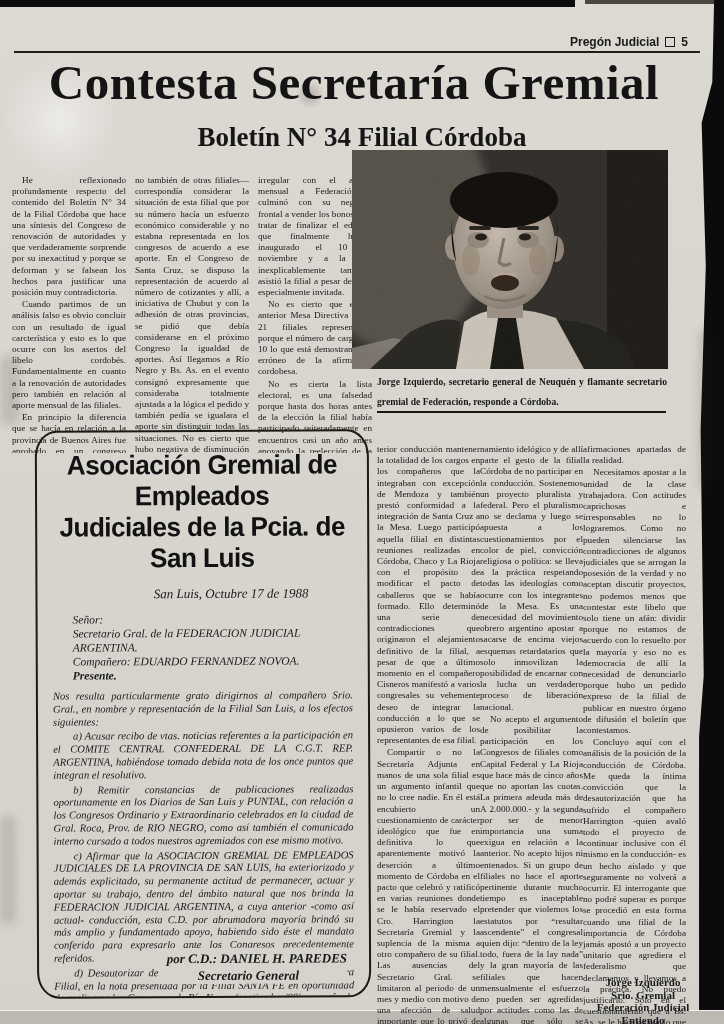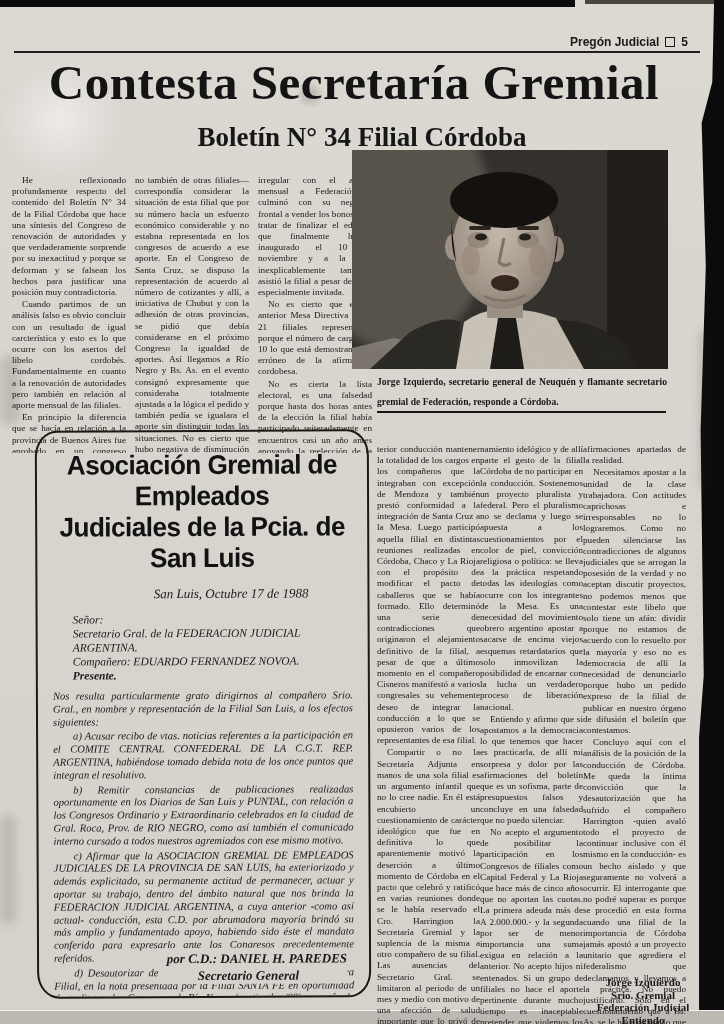--- a/index.html
+++ b/index.html
@@ -190,21 +190,20 @@
   </aside>
 
   <section class="cols bot-cols">
     <div class="col">
       <p class="cont">terior conducción mantener la totalidad de los cargos en los compañeros que la integraban con excepción de Mendoza y también prestó conformidad a la integración de Santa Cruz a la Mesa. Luego participó aquella filial en distintas reuniones realizadas en Córdoba, Chaco y La Rioja con el propósito de modificar el pacto de caballeros que se había formado. Ello determinó una serie de contradicciones que originaron el alejamiento definitivo de la filial, a pesar de que a último momento en el compañero Cisneros manifestó a varios congresales su vehemente deseo de integrar la conducción a lo que se opusieron varios de los representantes de esa filial.</p>
       <p>Compartir o no la Secretaría Adjunta en manos de una sola filial es un argumento infantil que no lo cree nadie. En él está encubierto un cuestionamiento de carácter ideológico que fue en definitiva lo que aparentemente motivó la deserción a último momento de Córdoba en el pacto que celebró y ratificó en varias reuniones donde se le había reservado el Cro. Harrington la Secretaría Gremial y la suplencia de la misma a otro compañero de su filial. Las ausencias del Secretario Gral. se limitaron al periodo de un mes y medio con motivo de una afección de salud importante que lo privó de estar presente en algunas reuniones, lo que no quiere decir que ello fue aprovechado por ninguna filial para imponer criterios y de ello es testigo Córdoba que participó en todas las reuniones a las cuales por salud Fernández Novoa no estuvo presente.</p>
 
     </div>
     <div class="col">
       <p class="cont">namiento idelógico y de allí parte el gesto de la filial Córdoba de no participar en la conducción. Sostenemos un proyecto pluralista y federal. Pero el pluralismo no se declama y luego se apuesta a los cuestionamientos por el color de piel, convicción religiosa o política: se lleva a la práctica respetando todas las ideologías como ocurre con los integrantes de la Mesa. Es una necesidad del movimiento obrero argentino apostar a sacarse de encima viejos esquemas retardatarios que solo inmovilizan la posibilidad de encarnar con la lucha un verdadero proceso de liberación nacional.</p>
-      <p>Entiendo y afirmo que si apostamos a la democracia lo que tenemos que hacer es practicarla, de allí mi sorpresa y dolor por las afirmaciones del boletín que es un sofisma, parte de presupuestos falsos y concluye en una falsedad que no puedo silenciar.</p>
       <p>No acepto el argumento de posibilitar la participación en los Congresos de filiales como Capital Federal y La Rioja que hace más de cinco años que no aportan las cuotas. La primera adeuda más de A 2.000.000.- y la segunda por ser de menor importancia una suma exigua en relación a la anterior. No acepto hijos ni entenados. Si un grupo de filiales no hace el aporte pertinente durante mucho tiempo es inaceptable pretender que violemos los estatutos por “resultar ascendente” el congresal quien dijo: “dentro de la ley todo, fuera de la lay nada” y la gran mayoría de las filiales que hacen mensualmente el esfuerzo no pueden ser agredidas por actitudes como las de algunas que sólo se presentan a los plenarios cuando hay un cargo en juego o cuando las circunstancias políticas pueden resultar favorables para proyectos personales que concluirán en detrimento del conjunto.</p>
 
     </div>
     <div class="col">
       <p class="cont">afirmaciones apartadas de la realidad.</p>
       <p>Necesitamos apostar a la unidad de la clase trabajadora. Con actitudes caprichosas e irresponsables no lo lograremos. Como no pueden silenciarse las contradicciones de algunos judiciales que se arrogan la posesión de la verdad y no aceptan discutir proyectos, no podemos menos que contestar este libelo que solo tiene un afán: dividir porque no estamos de acuerdo con lo resuelto por la mayoría y eso no es democracia de allí la necesidad de denunciarlo porque hubo un pedido expreso de la filial de publicar en nuestro órgano de difusión el boletín que contestamos.</p>
       <p>Concluyo aquí con el análisis de la posición de la conducción de Córdoba. Me queda la íntima convicción que la desautorización que ha sufrido el compañero Harrington -quien avaló todo el proyecto de continuar inclusive con él mismo en la conducción- es un hecho aislado y que seguramente no volverá a ocurrir. El interrogante que no podré superar es porque se procedió en esta forma cuando una filial de la importancia de Córdoba jamás apostó a un proyecto unitario que agrediera el federalismo que declamamos y llevamos a la práctica. No puedo justificarlo. Solo en el cuestionamiento que a Bs. As. se le hace no por lo que representa como organización sindical, sinó por que sus dirigentes no tienen la ideología que profesan los compañeros de Córdoba.</p>
 
     </div>
     <div class="byline">

